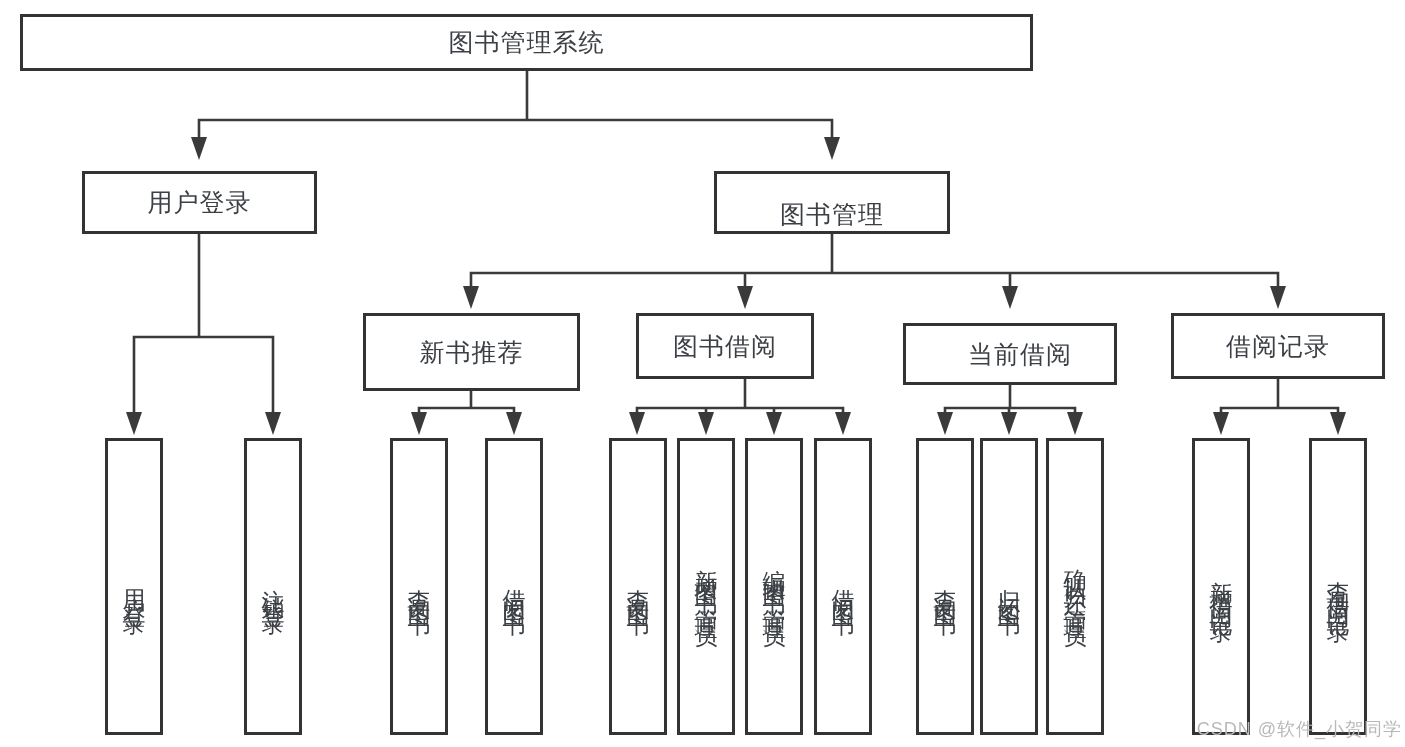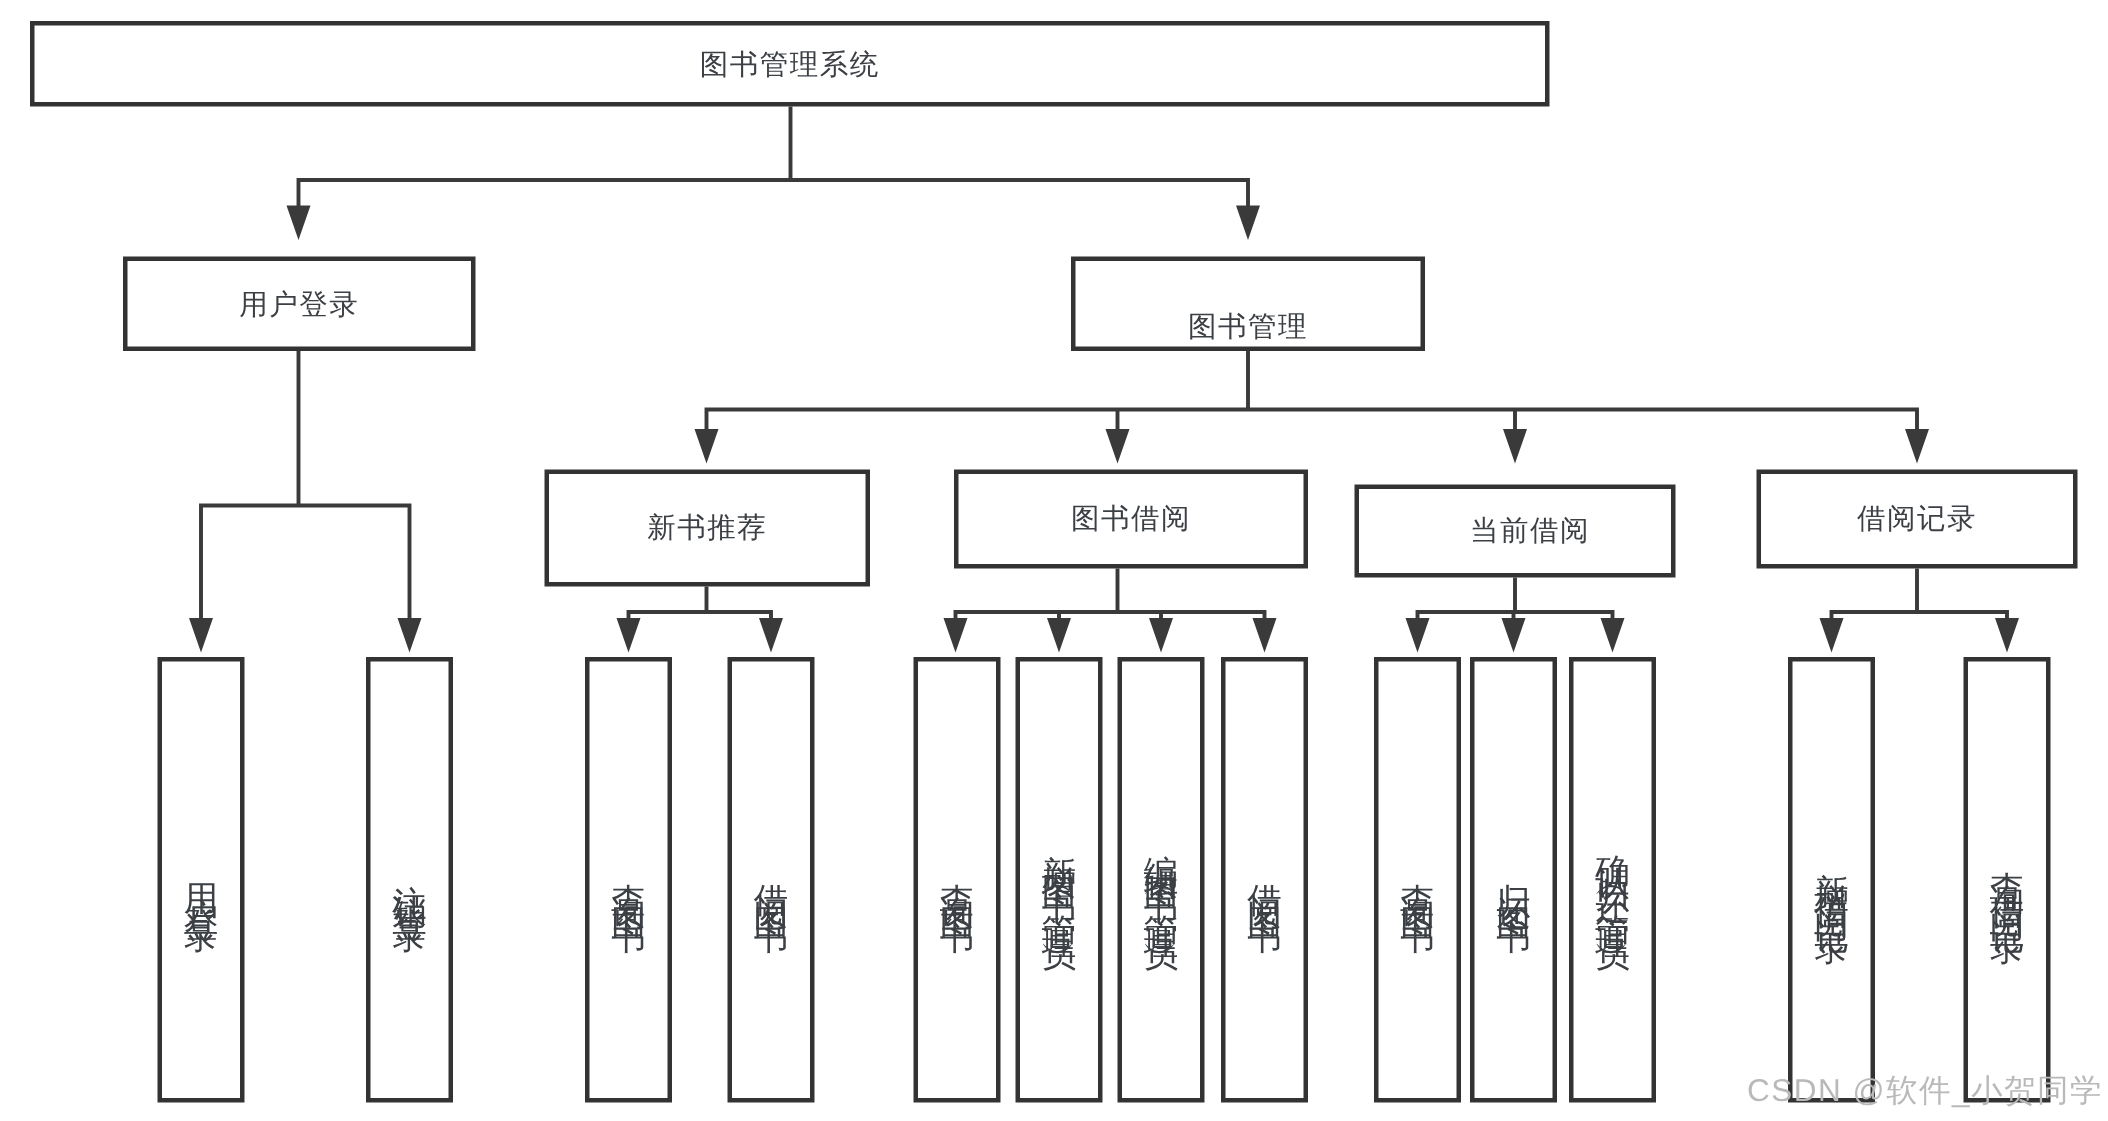--- a/index.html
+++ b/index.html
@@ -25,61 +25,61 @@
     box-sizing: border-box;
     background: #ffffff;
     border: 3px solid #333333;
     display: flex;
     align-items: center;
     justify-content: center;
     z-index: 1;
     color: #3c4045;
   }
   .hlabel {
-    font-size: 19px;
+    font-size: 25px;
     letter-spacing: 1px;
     white-space: nowrap;
     color: #3c4045;
     font-family: Liberation Mono, monospace;
   }
   .leaf .vlabel {
     writing-mode: vertical-rl;
     text-orientation: mixed;
     font-size: 23px;
     letter-spacing: 8px;
     line-height: 1;
     color: #3c4045;
   }
   
   #n-root  { left: 20px;   top: 14px;  width: 1013px; height: 57px; }
   #n-login { left: 82px;   top: 171px; width: 235px;  height: 63px; }
   #n-mgmt  { left: 714px;  top: 171px; width: 236px;  height: 63px; align-items: flex-end; }
   #n-g1    { left: 363px;  top: 313px; width: 217px;  height: 78px; }
-  #n-g2    { left: 636px;  top: 313px; width: 236px;  height: 66px; }
+  #n-g2    { left: 636px;  top: 313px; width: 178px;  height: 66px; }
   #n-g3    { left: 903px;  top: 323px; width: 214px;  height: 62px; padding-left: 20px; }
   #n-g4    { left: 1171px; top: 313px; width: 214px;  height: 66px; }
   .leaf    { top: 438px; width: 58px; height: 297px; }
   #n-l1  { left: 105px; }
   #n-l2  { left: 244px; }
   #n-l3  { left: 390px; }
   #n-l4  { left: 485px; }
   #n-l5  { left: 609px; }
   #n-l6  { left: 677px; }
   #n-l7  { left: 745px; }
   #n-l8  { left: 814px; }
   #n-l9  { left: 916px; }
   #n-l10 { left: 980px; }
   #n-l11 { left: 1046px; }
   #n-l12 { left: 1192px; }
   #n-l13 { left: 1309px; }
   #watermark {
     position: absolute;
     right: 3px;
     bottom: 6px;
-    font-size: 21px;
+    font-size: 18px;
     letter-spacing: 1px;
     color: #b9b9b9;
     z-index: 5;
     white-space: nowrap;
   }
 </style>
 </head>
 <body>
 
 <div id="canvas">

